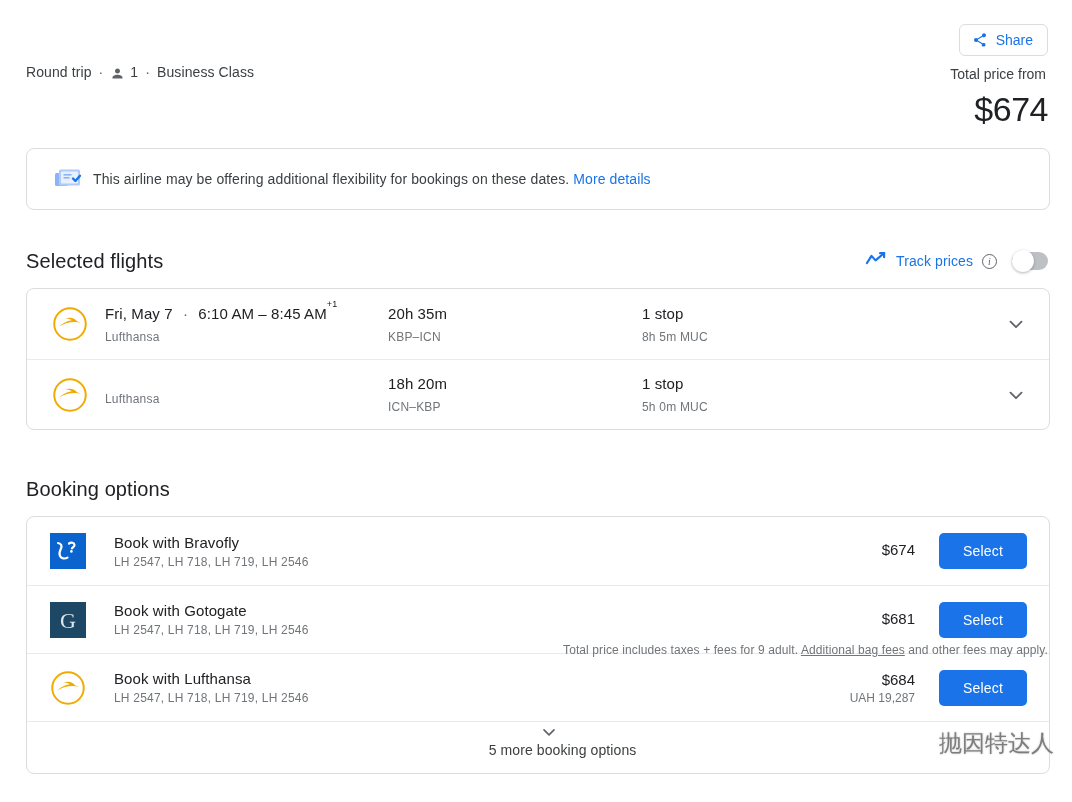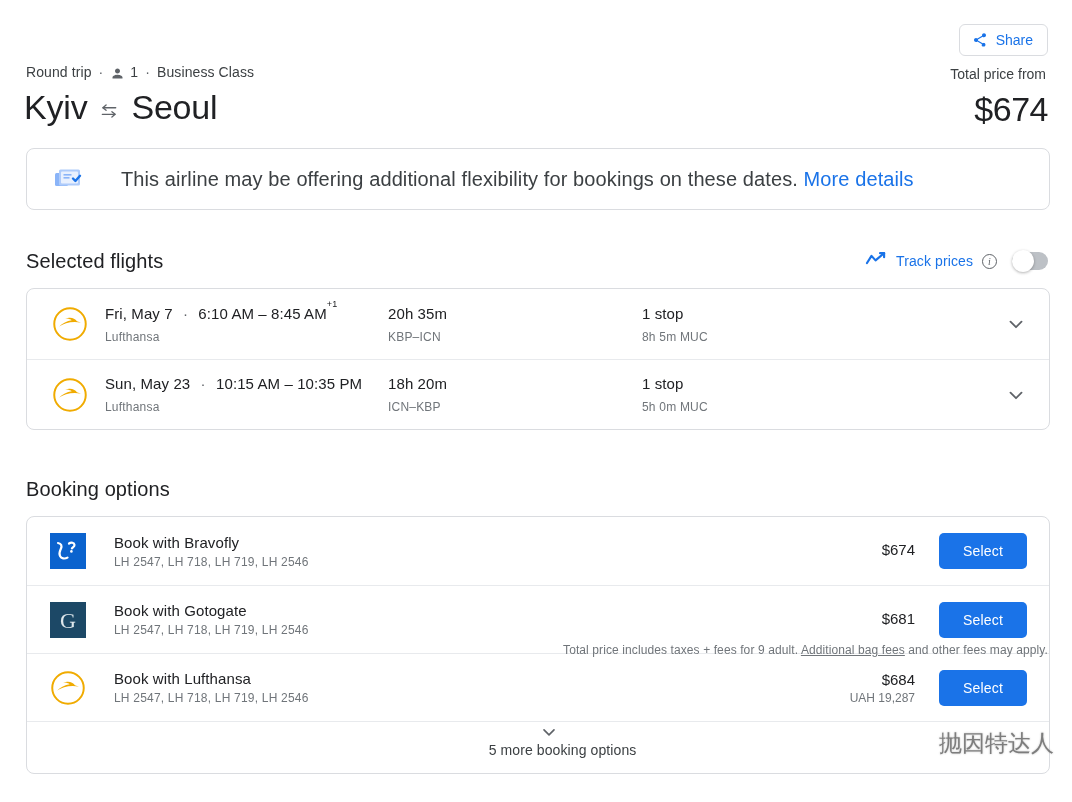--- a/index.html
+++ b/index.html
@@ -72,22 +72,22 @@
     position: absolute;
     left: 26px; top: 148px;
     width: 1024px; height: 62px;
     border: 1px solid #dadce0;
     border-radius: 8px;
     display: flex; align-items: center;
     padding-left: 28px;
   }
   .flex-icon { width: 38px; display: flex; align-items: center; }
   .flex-text {
-    font-size: 20px; color: #3c4043;
-    margin-left: 28px; letter-spacing: .1px;
+    font-size: 14px; color: #3c4043;
+    letter-spacing: .1px;
   }
   .flex-text a { color: #1a73e8; text-decoration: none; }
 
   
   .section-head {
     position: absolute;
     font-size: 20px; font-weight: 400; color: #202124;
     letter-spacing: .1px;
   }
   .sec-selected { left: 26px; top: 250px; }
@@ -221,32 +221,20 @@
     <span class="pax-icon">
       <svg width="15" height="15" viewBox="0 0 24 24" fill="#5f6368">
         <path d="M12 12c2.21 0 4-1.79 4-4s-1.79-4-4-4-4 1.79-4 4 1.79 4 4 4zm0 2c-2.67 0-8 1.34-8 4v2h16v-2c0-2.66-5.33-4-8-4z"></path>
       </svg>
     </span>
     <span>1</span>
     <span class="dot">·</span>
     <span>Business Class</span>
   </div>
 
-  <div class="route-title">
-    <span>Kyiv</span>
-    <span class="swap">
-      <svg width="20" height="20" viewBox="0 0 24 24" fill="none" stroke="#5f6368" stroke-width="1.7" stroke-linecap="round" stroke-linejoin="round">
-        <path d="M20 8H5"></path>
-          <path d="M8.5 4.8 4.6 8l3.9 3.2" stroke-width="1.6"></path>
-        <path d="M4 16h15"></path>
-          <path d="M15.5 12.8 19.4 16l-3.9 3.2" stroke-width="1.6"></path>
-      </svg>
-    </span>
-    <span>Seoul</span>
-  </div>
 
   <div class="total-label">Total price from</div>
   <div class="total-price">$674</div>
 
   <div class="flex-banner">
     <span class="flex-icon">
       <svg width="30" height="26" viewBox="0 0 30 26">
         <rect x="0" y="7" width="13" height="13" rx="1.5" fill="#8ab4f8"></rect>
         <rect x="4" y="3.5" width="21" height="16" rx="1.5" fill="#aecbfa"></rect>
         <rect x="6" y="5.5" width="17" height="12" rx="1" fill="#e8f0fe"></rect>
@@ -310,25 +298,20 @@
     </div>
 
     <div class="flight-row">
       <span class="airline-logo">
         <svg width="36" height="36" viewBox="0 0 40 40">
           <circle cx="20" cy="20" r="17.5" fill="#fff" stroke="#f0ab00" stroke-width="2.2"></circle>
           <path d="M8 22.8c3.6-3.6 8.6-6.2 13.9-6.9-1.3-1-3-1.6-4.8-1.6-.9 0-1.7.1-2.5.4 1.5-1.1 3.4-1.7 5.4-1.7 3.2 0 6 1.5 7.7 3.9 1.6.4 3.1 1 4.4 1.8-2.1-.6-4.4-.9-6.8-.9-6.9 0-13 2.3-17.3 5z" fill="#f0ab00"></path>
         </svg>
       </span>
       <div class="col-time">
-        <div class="row-main">
-          <span>Sun, May 23</span>
-          <span class="sep">·</span>
-          <span>10:15 AM – 10:35 PM</span><sup></sup>
-        </div>
         <div class="row-sub">Lufthansa</div>
       </div>
       <div class="col-dur">
         <div class="row-main">18h 20m</div>
         <div class="row-sub">ICN–KBP</div>
       </div>
       <div class="col-stops">
         <div class="row-main">1 stop</div>
         <div class="row-sub">5h 0m MUC</div>
       </div>

